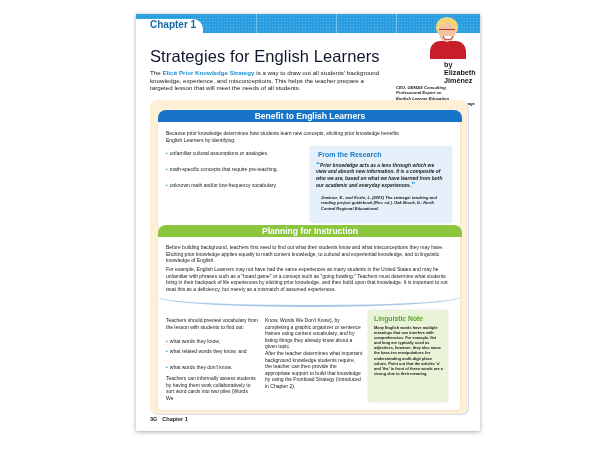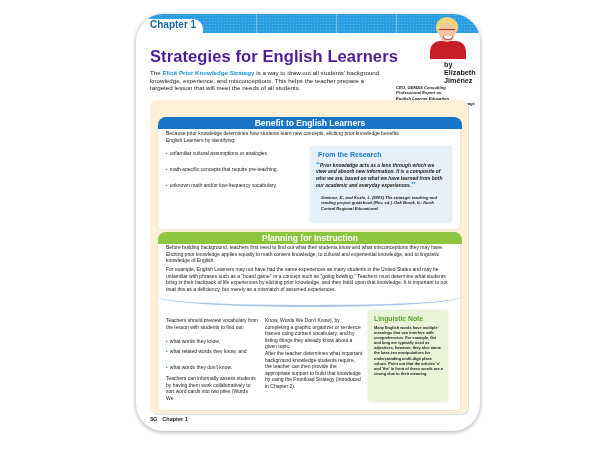--- a/index.html
+++ b/index.html
@@ -1,44 +1,44 @@
 <!DOCTYPE html>
 <html><head>
 <meta charset="utf-8">
 <style>
   html, body { margin:0; padding:0; }
   body { width:615px; height:450px; background:#ffffff; position:relative; overflow:hidden;
          font-family:"Liberation Sans", sans-serif; color:#1a1a1a; }
   .page { position:absolute; left:136px; top:14px; width:344px; height:417px; background:#fff;
-          box-shadow:0 1px 4px rgba(0,0,0,0.35); overflow:hidden;border-radius:27px; }
+          box-shadow:0 1px 4px rgba(0,0,0,0.35); overflow:hidden; }
   .banner { position:absolute; left:0; top:0; width:344px; height:19px;
             background:#2a9ee0;
             background-image: radial-gradient(rgba(255,255,255,0.25) 0.6px, transparent 0.8px);
             background-size:3px 3px; }
   .banner .grid { position:absolute; top:0; height:19px; width:1px; background:rgba(255,255,255,0.35); }
   .chapter-tab { position:absolute; left:0; top:5px; width:67px; height:14px; background:#fff;
                  border-top-right-radius:10px; }
   .chapter-label { position:absolute; left:14px; top:5px; font-size:10px; font-weight:bold; color:#1769a8; }
   .portrait { position:absolute; left:290px; top:0; width:44px; height:45px; overflow:hidden; }
   .portrait .hair { position:absolute; left:10px; top:3px; width:22px; height:20px; border-radius:50% 50% 45% 45%; background:#f1d57a; }
   .portrait .face { position:absolute; left:13px; top:9px; width:16px; height:19px; border-radius:45% 45% 50% 50%; background:#f2c3a3; }
   .portrait .glasses { position:absolute; left:13px; top:15px; width:16px; height:3px; border-top:1px solid #b33; }
   .portrait .smile { position:absolute; left:17px; top:22px; width:8px; height:3px; border-radius:0 0 6px 6px; background:#fff; border:1px solid #b44; border-top:none; }
   .portrait .body { position:absolute; left:4px; top:27px; width:36px; height:20px; border-radius:10px 10px 0 0; background:#c71e2a; }
-  .title { position:absolute; left:14px; top:33px; font-size:16.5px; font-weight:bold; color:#4c1d95; letter-spacing:0.1px; }
+  .title { position:absolute; left:14px; top:33px; font-size:16.5px; font-weight:normal; color:#0f172a; letter-spacing:0.1px; }
   .intro { position:absolute; left:14px; top:55px; width:232px; font-size:6.2px; line-height:7.6px; color:#1a1a1a; }
   .intro .hl { color:#1a8fd6; font-weight:bold; }
   .author { position:absolute; left:260px; top:47px; width:84px; }
   .author .name { font-size:7.2px; font-weight:bold; line-height:8px;padding-left:48px; }
   .author .cred { font-size:4.2px; font-style:italic; font-weight:bold; line-height:5.3px; }
   .outer-box { position:absolute; left:14px; top:86px; width:318px; height:314px; background:#fdf0d6;
                border-radius:7px; box-shadow:1px 1px 0 #d5def0; }
   .card { position:absolute; background:#fff; border-radius:4px; box-shadow:0 0 2px rgba(0,0,0,0.15); }
   .card1 { left:8px; top:22px; width:302px; height:107px; }
-  .hdr { position:absolute; height:12px; border-radius:8px 8px 0 0; color:#fff; font-weight:bold; font-size:8.5px; text-align:center; line-height:12px;margin-top:7px; }
+  .hdr { position:absolute; height:12px; border-radius:8px 8px 0 0; color:#fff; font-weight:bold; font-size:8.5px; text-align:center; line-height:12px; }
   .hdr1 { left:8px; top:10px; width:304px; background:#1874c6; }
   .hdr2 { left:8px; top:125px; width:304px; background:#8cc63f; }
   .txt { position:absolute; font-size:5px; line-height:6.6px; color:#1a1a1a; }
   .bul { position:absolute; font-size:5px; line-height:6.2px; }
   .bul .dot { color:#1a8fd6; font-weight:bold; margin-right:2px; }
   .research { position:absolute; left:152px; top:24px; width:142px; height:77px; background:#e6f0fa; border-radius:4px;
               box-shadow:0 0 1px rgba(80,120,200,0.5); }
   .research .rh { position:absolute; left:8px; top:5px; font-size:7px; font-weight:bold; color:#1a7cc6; }
   .research .rq { position:absolute; left:6px; top:16px; width:130px; font-size:4.9px; line-height:6.3px; font-style:italic; font-weight:bold; }
   .research .q { color:#1a8fd6; font-size:8px; font-style:normal; }

